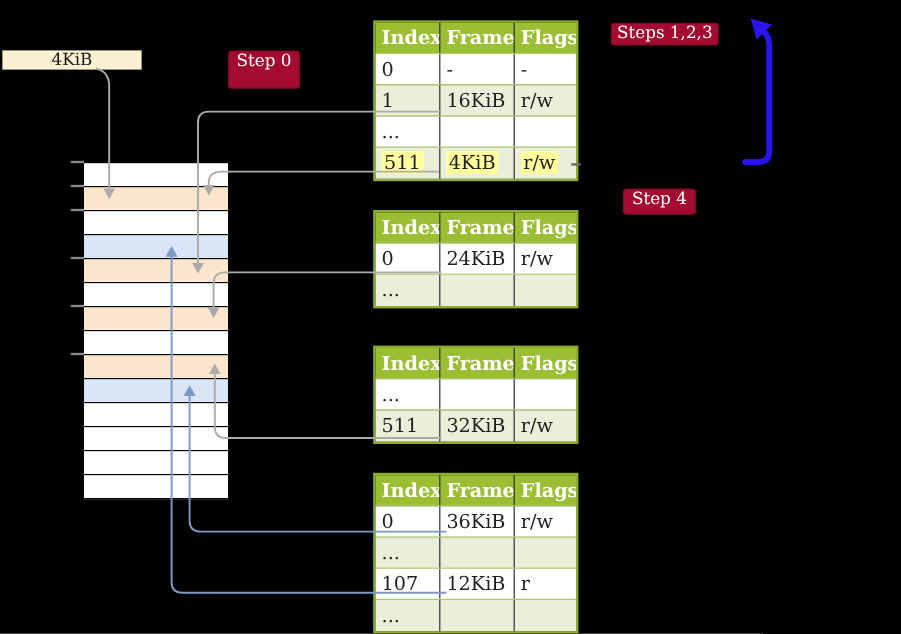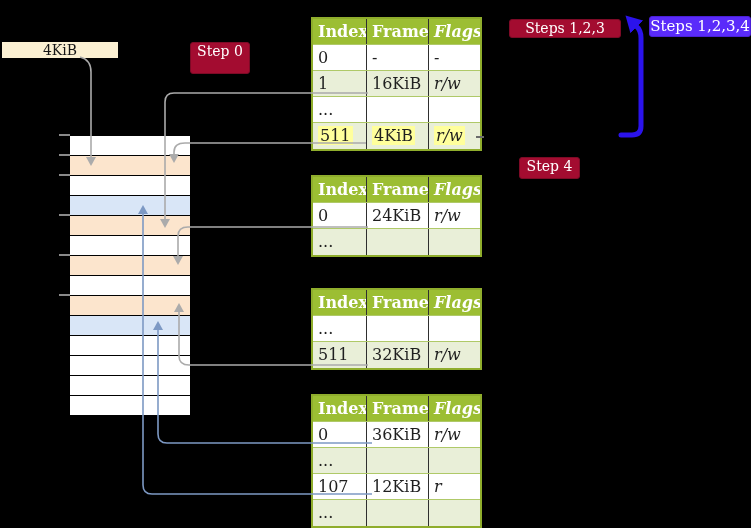--- a/index.html
+++ b/index.html
@@ -16,21 +16,21 @@
     font-size:14px;line-height:16px;
   }
   
   .badge{
     position:absolute;color:#fff;font-size:14px;text-align:center;
     border-radius:3px;box-sizing:border-box;
   }
   .badge.red{background:var(--crimson);border:1px solid var(--crimson-dark);}
   .badge.violet{background:var(--violet);border:1px solid var(--violet-dark);}
   #badge-step0{left:190px;top:42px;width:60px;height:32px;line-height:16px;}
-  #badge-steps123{left:509px;top:19px;width:112px;height:19px;line-height:17px;}
+  #badge-steps123{left:509px;top:19px;width:90px;height:19px;line-height:17px;}
   #badge-steps1234{left:649px;top:16px;width:102px;height:21px;line-height:19px;font-size:15px;}
   #badge-step4{left:519px;top:157px;width:61px;height:22px;line-height:16px;}
   
   .memcol{
     position:absolute;left:70px;top:135px;width:120px;
     border-top:1px solid #000;
   }
   .mrow{height:20px;box-sizing:border-box;border-bottom:1px solid #000;}
   .mrow.white{background:var(--row-white);}
   .mrow.peach{background:var(--peach);}
@@ -46,21 +46,21 @@
   #tbl-2{top:288px;}
   #tbl-3{top:394px;}
   .trow{display:flex;height:26px;box-sizing:border-box;border-bottom:1px solid var(--divider-olive);}
   .ptable .trow:last-child{border-bottom:none;}
   .trow.thead{background:var(--header-green);color:#fff;font-weight:bold;}
   .trow.shade{background:var(--row-shade);}
   .trow.plain{background:var(--row-white);}
   .tcell{box-sizing:border-box;padding:3px 0 0 5px;border-right:1px solid #2f2f2f;overflow:hidden;white-space:nowrap;}
   .tcell.c0{width:54px;}
   .tcell.c1{width:62px;}
-  .tcell.c2{flex:1;border-right:none;font-style:italic;}
+  .tcell.c2{flex:1;border-right:none;}
   .hl{background:var(--highlight);padding:0 2px;}
   
   svg.overlay{position:absolute;left:0;top:0;pointer-events:none;}
   .ln-gray{stroke:var(--arrow-gray);stroke-width:1.6;fill:none;stroke-linejoin:round;}
   .ln-steel{stroke:var(--arrow-steel);stroke-width:1.6;fill:none;stroke-linejoin:round;}
   .ln-blue{stroke:var(--blue-arrow);stroke-width:5;fill:none;stroke-linejoin:round;stroke-linecap:round;}
   .ln-stub{stroke:#6b6b6b;stroke-width:2;fill:none;}
   .mk-gray{fill:var(--arrow-gray);}
   .mk-steel{fill:var(--arrow-steel);}
   .mk-blue{fill:var(--blue-arrow);}
@@ -68,21 +68,20 @@
 </style>
 </head>
 <body>
 
 <div class="stage">
 
   <div class="frame-label">4KiB</div>
 
   <div class="badge red" id="badge-step0">Step 0</div>
   <div class="badge red" id="badge-steps123">Steps 1,2,3</div>
-  <div class="badge violet" id="badge-steps1234">Steps 1,2,3,4</div>
   <div class="badge red" id="badge-step4">Step 4</div>
 
   <div class="memcol">
       <div class="mrow white"></div>
       <div class="mrow peach"></div>
       <div class="mrow white"></div>
       <div class="mrow blue"></div>
       <div class="mrow peach"></div>
       <div class="mrow white"></div>
       <div class="mrow peach"></div>

